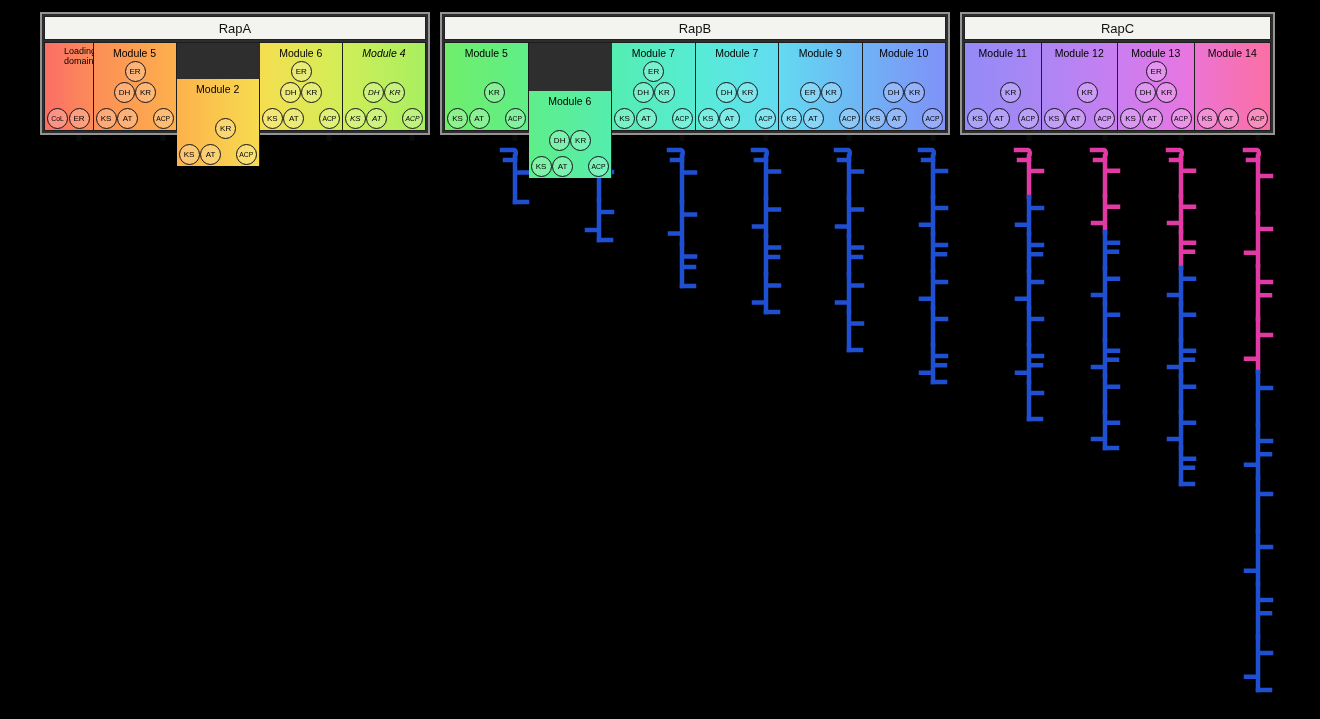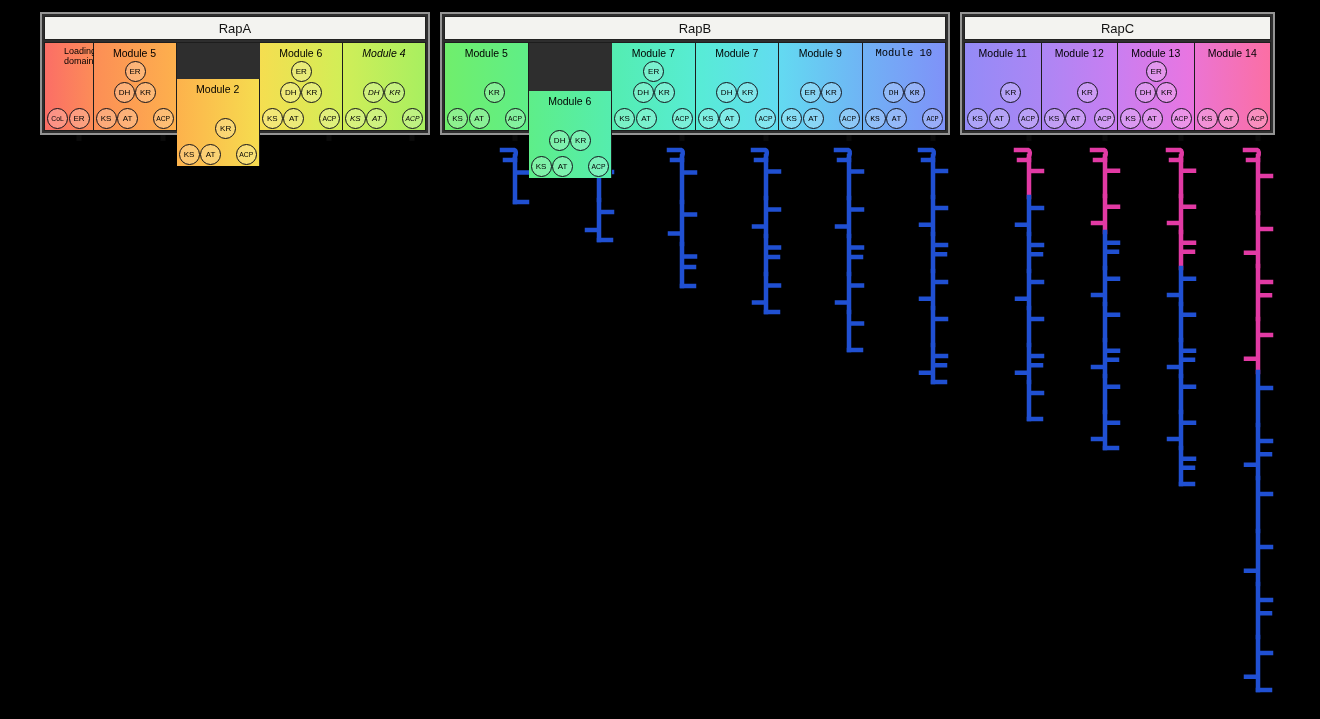--- a/index.html
+++ b/index.html
@@ -227,21 +227,21 @@
           <div class="dcircle small" style="left: auto; top: 65px; right: 2px;">ACP</div>
         </div>
         <div class="mod" style="flex: 83.3 1 0%; background: linear-gradient(90deg, rgb(99, 218, 241), rgb(111, 180, 245));">
           <div class="mlabel">Module 9</div>
           <div class="dcircle" style="left: 20.65px; top: 39px;">ER</div>
           <div class="dcircle" style="left: 41.65px; top: 39px;">KR</div>
           <div class="dcircle" style="left: 2px; top: 65px;">KS</div>
           <div class="dcircle" style="left: 23.5px; top: 65px;">AT</div>
           <div class="dcircle small" style="left: auto; top: 65px; right: 2px;">ACP</div>
         </div>
-        <div class="mod" style="flex: 83.3 1 0%; background: linear-gradient(90deg, rgb(112, 178, 245), rgb(127, 146, 248)); font-family: Liberation Mono, monospace;">
+        <div class="mod" style="flex: 83.3 1 0%; background: linear-gradient(90deg, rgb(112, 178, 245), rgb(127, 146, 248));">
           <div class="mlabel">Module 10</div>
           <div class="dcircle" style="left: 20.65px; top: 39px;">DH</div>
           <div class="dcircle" style="left: 41.65px; top: 39px;">KR</div>
           <div class="dcircle" style="left: 2px; top: 65px;">KS</div>
           <div class="dcircle" style="left: 23.5px; top: 65px;">AT</div>
           <div class="dcircle small" style="left: auto; top: 65px; right: 2px;">ACP</div>
         </div>
       </div>
     </div>
     <div class="protein" style="left: 960px; top: 12px; width: 315px; height: 123px;">

